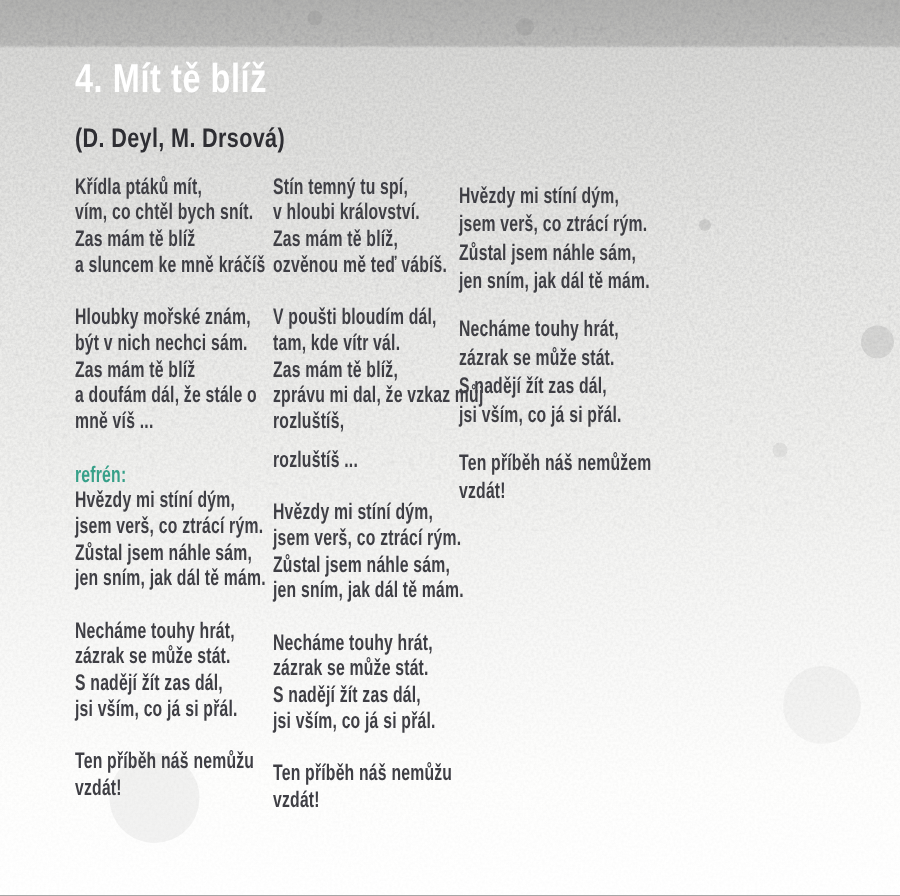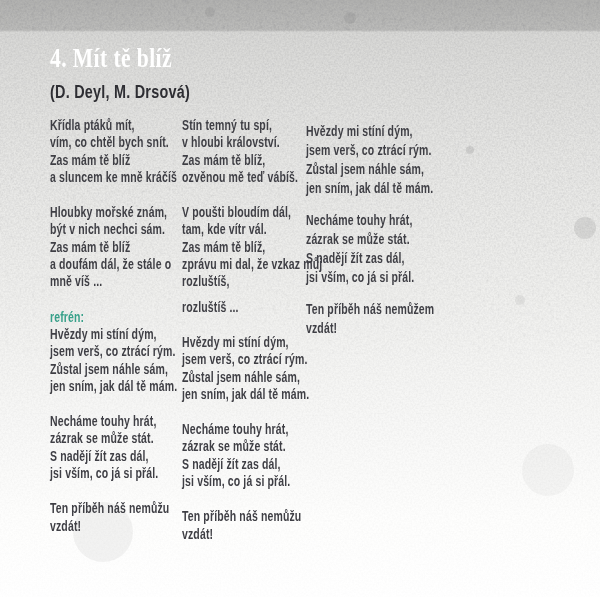--- a/index.html
+++ b/index.html
@@ -11,21 +11,21 @@
     font-family:"Liberation Sans", sans-serif;
     background:linear-gradient(180deg,
       #b2b2b0 0px, #bcbcba 30px,
       #d8d8d6 32px, #dededc 75px,
       #e7e7e5 160px, #f0f0ee 300px,
       #f9f9f8 440px, #fefefd 520px, #ffffff 597px);
   }
   .texture{position:absolute;top:0;left:0;z-index:1;pointer-events:none;}
   .banner{
     position:absolute;left:0;top:31px;width:600px;height:43px;
-    z-index:2;display:flex;align-items:flex-end;font-family:Liberation Serif, serif;
+    z-index:2;display:flex;align-items:center;
   }
   .banner-title{
     margin:0 0 0 50px;
     color:#ffffff;font-size:27px;font-weight:700;letter-spacing:0.5px;
     transform:scaleX(0.8);transform-origin:0 50%;
     white-space:nowrap;
   }
   .credits{
     position:absolute;left:50px;top:82px;z-index:2;
     color:#2e2e33;font-size:18px;font-weight:700;letter-spacing:0.3px;

